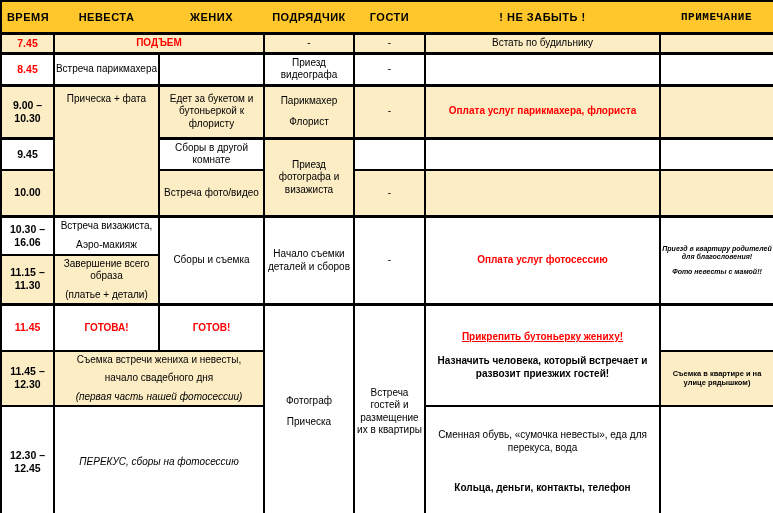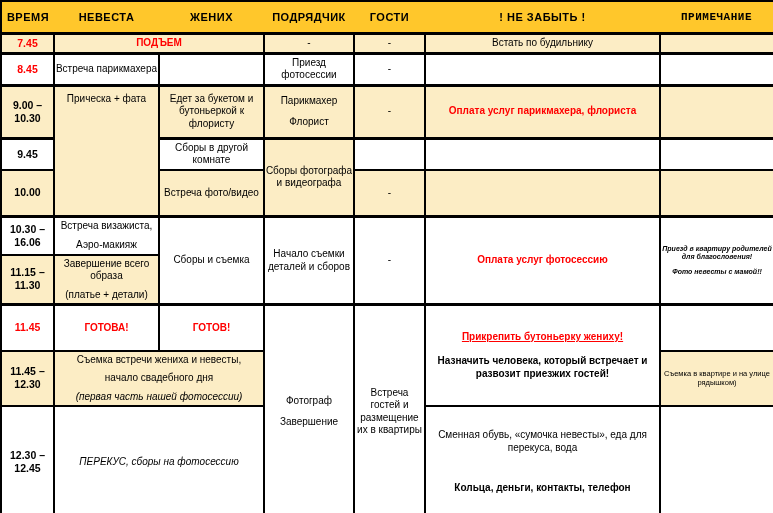--- a/index.html
+++ b/index.html
@@ -19,21 +19,21 @@
   .it{font-style:italic;}
   .u{text-decoration:underline;}
   .time{font-weight:bold;font-size:10.5px;}
   .bb3 td{border-bottom-width:3px;}
   td.bb3x{border-bottom-width:3px;}
   .top{vertical-align:top;padding-top:6px;}
   .gap6{margin-top:6px;}
   .gap8{margin-top:8px;}
   .gap12{margin-top:12px;}
   .gap26{margin-top:28px;}
-  .small{font-size:7.5px;line-height:1.3;}
+  .small{font-size:7.5px;line-height:1.3;font-weight:bold;}
   .tiny{font-size:7px;line-height:1.25;}
 </style>
 </head>
 <body>
 
 <div class="sheet">
 <table>
   <colgroup>
     <col style="width:53px">
         <col style="width:105px">
@@ -61,21 +61,21 @@
     <td class="tan">-</td>
     <td class="tan">-</td>
     <td class="tan">Встать по будильнику</td>
     <td class="tan"></td>
   </tr>
 
   <tr class="bb3" style="height:26px">
     <td class="white time red">8.45</td>
     <td class="white">Встреча парикмахера</td>
     <td class="white"></td>
-    <td class="white">Приезд фотосессии</td>
+    <td class="white">Приезд видеографа</td>
     <td class="white">-</td>
     <td class="white"></td>
     <td class="white"></td>
   </tr>
 
   <tr style="height:53px">
     <td class="tan time bb3x">9.00 – 10.30</td>
     <td class="tan top bb3x" rowspan="3">Прическа + фата</td>
     <td class="tan bb3x">Едет за букетом и бутоньеркой к флористу</td>
     <td class="tan bb3x">
@@ -83,21 +83,21 @@
       <div class="gap8">Флорист</div>
     </td>
     <td class="tan bb3x">-</td>
     <td class="tan red bb3x">Оплата услуг парикмахера, флориста</td>
     <td class="tan bb3x"></td>
   </tr>
 
   <tr style="height:29px">
     <td class="white time">9.45</td>
     <td class="white">Сборы в другой комнате</td>
-    <td class="tan bb3x" rowspan="2">Сборы фотографа и видеографа</td>
+    <td class="tan bb3x" rowspan="2">Приезд фотографа и визажиста</td>
     <td class="white"></td>
     <td class="white"></td>
     <td class="white"></td>
   </tr>
 
   <tr class="bb3" style="height:47px">
     <td class="tan time">10.00</td>
     <td class="tan">Встреча фото/видео</td>
     <td class="tan">-</td>
     <td class="tan"></td>
@@ -127,21 +127,21 @@
       <div class="gap6">(платье + детали)</div>
     </td>
   </tr>
 
   <tr style="height:46px">
     <td class="white time red">11.45</td>
     <td class="white red">ГОТОВА!</td>
     <td class="white red">ГОТОВ!</td>
     <td class="white" rowspan="3">
       <div>Фотограф</div>
-      <div class="gap8">Завершение</div>
+      <div class="gap8">Прическа</div>
     </td>
     <td class="white" rowspan="3">Встреча гостей и размещение их в квартиры</td>
     <td class="white" rowspan="2">
       <div class="red u">Прикрепить бутоньерку жениху!</div>
       <div class="b gap12">Назначить человека, который встречает и развозит приезжих гостей!</div>
     </td>
     <td class="white"></td>
   </tr>
 
   <tr style="height:49px">

